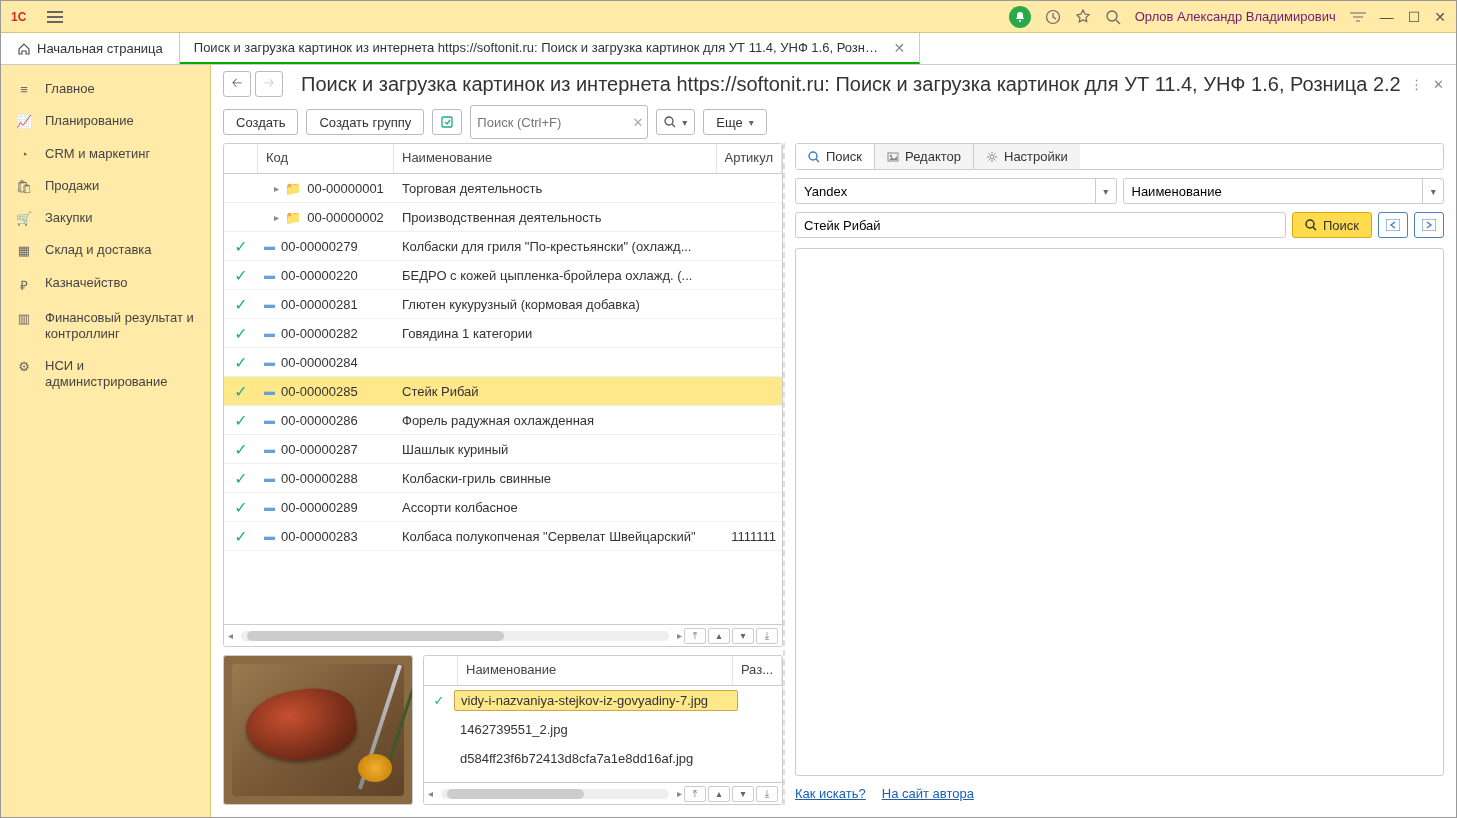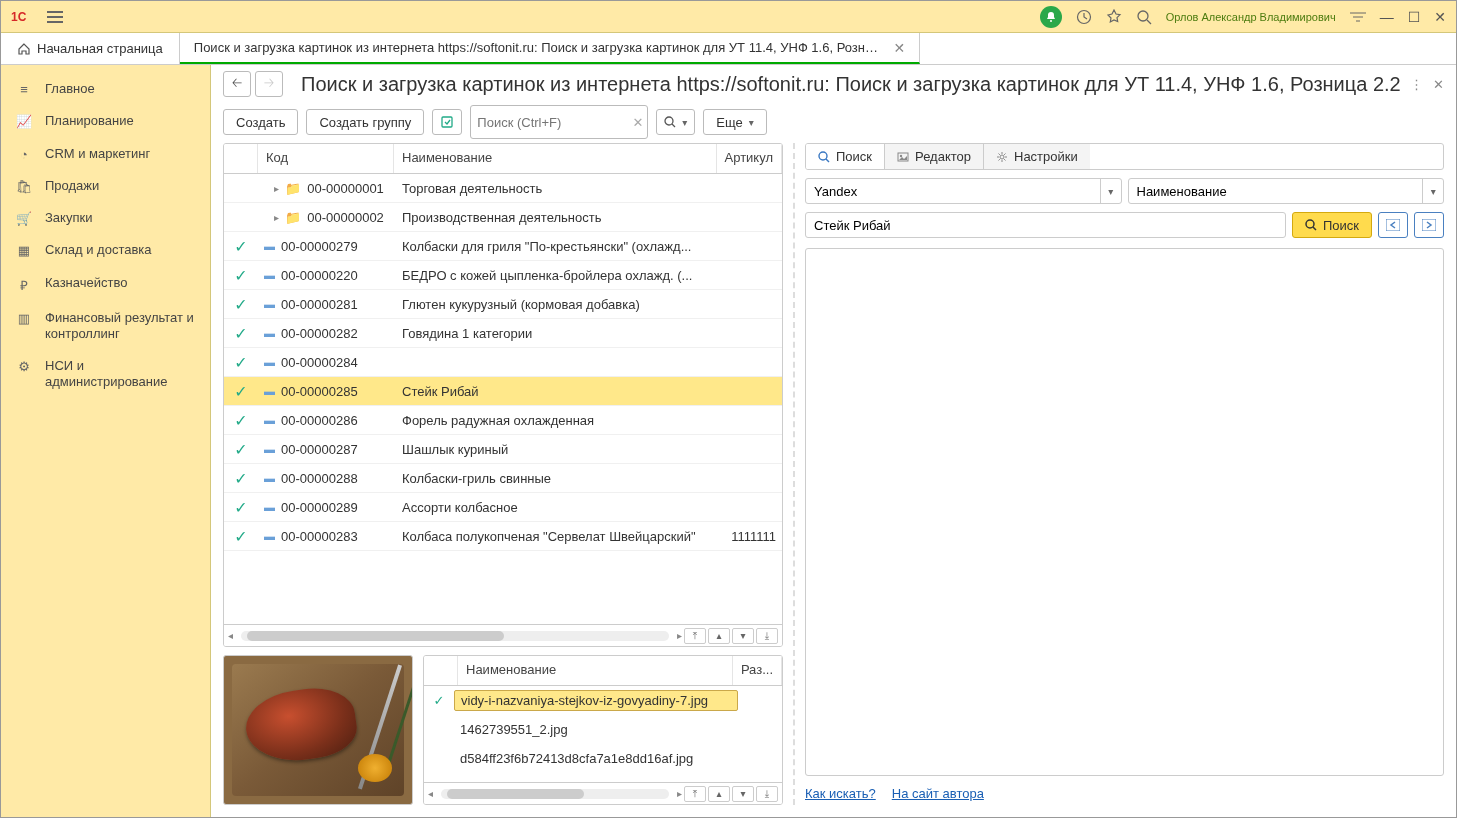--- a/index.html
+++ b/index.html
@@ -7,21 +7,21 @@
 .app{width:1457px;height:818px;background:#fff;border:1px solid #999;display:flex;flex-direction:column;overflow:hidden;margin:0 auto}
 
 
 .titlebar{height:32px;background:#ffeaa7;display:flex;align-items:center;padding:0 10px;border-bottom:1px solid #d4c77a}
 .logo-1c{width:24px;height:16px;display:flex;align-items:center;justify-content:center}
 .menu-icon{margin-left:12px;cursor:pointer;color:#555}
 .title-text{margin-left:20px;color:#555;font-size:14px}
 .titlebar-right{margin-left:auto;display:flex;align-items:center;gap:14px}
 .bell-badge{width:22px;height:22px;border-radius:50%;background:#2ba84a;display:flex;align-items:center;justify-content:center;color:#fff}
 .tb-icon{color:#666;cursor:pointer}
-.user-name{color:#4d7c0f;font-size:11px}
+.user-name{color:#701a75;font-size:13px}
 .win-btn{color:#555;cursor:pointer;font-size:14px}
 
 
 .tabs-row{height:32px;background:#fff;display:flex;border-bottom:1px solid #ccc}
 .home-tab{display:flex;align-items:center;padding:0 16px;border-right:1px solid #ccc;background:#fff;cursor:pointer}
 .home-tab span{margin-left:6px}
 .open-tab{display:flex;align-items:center;padding:0 14px;border-right:1px solid #ccc;border-bottom:2px solid #0a0;background:#fff;cursor:pointer;max-width:740px}
 .open-tab span{white-space:nowrap;overflow:hidden;text-overflow:ellipsis}
 .tab-close{margin-left:12px;color:#888;cursor:pointer;font-size:14px}
 
@@ -46,21 +46,21 @@
 .toolbar{display:flex;align-items:center;padding:4px 12px;gap:8px}
 .btn{height:26px;padding:0 12px;border:1px solid #bbb;border-radius:3px;background:#fff;display:flex;align-items:center;cursor:pointer;color:#333;font-size:13px}
 .btn.icon-only{padding:0 7px}
 .btn.green-icon{color:#2a8}
 .search-box{flex:0 0 178px;height:34px;border:1px solid #bbb;border-radius:3px;display:flex;align-items:center;padding:0 4px}
 .search-box input{border:none;outline:none;width:100%;font-size:13px;color:#333;background:transparent}
 .search-box .clear{color:#aaa;cursor:pointer;margin-left:4px}
 .btn.dropdown::after{content:"▾";margin-left:6px;color:#666;font-size:10px}
 
 
-.workspace{flex:1;display:flex;padding:0 12px 12px 12px;gap:10px;overflow:hidden}
+.workspace{flex:1;display:flex;padding:0 12px 12px 12px;overflow:hidden}
 .left-pane{flex:0 0 560px;display:flex;flex-direction:column;overflow:hidden}
 .right-pane{flex:1;display:flex;flex-direction:column;overflow:hidden;border-left:2px dashed #ddd;padding-left:10px}
 
 
 .table-wrap{flex:1;border:1px solid #ccc;border-radius:3px;display:flex;flex-direction:column;overflow:hidden}
 .thead{display:flex;background:#fff;border-bottom:1px solid #ccc;height:30px}
 .th{padding:6px 8px;border-right:1px solid #e5e5e5;color:#444}
 .th-mark{flex:0 0 34px}
 .th-code{flex:0 0 136px}
 .th-name{flex:1}

